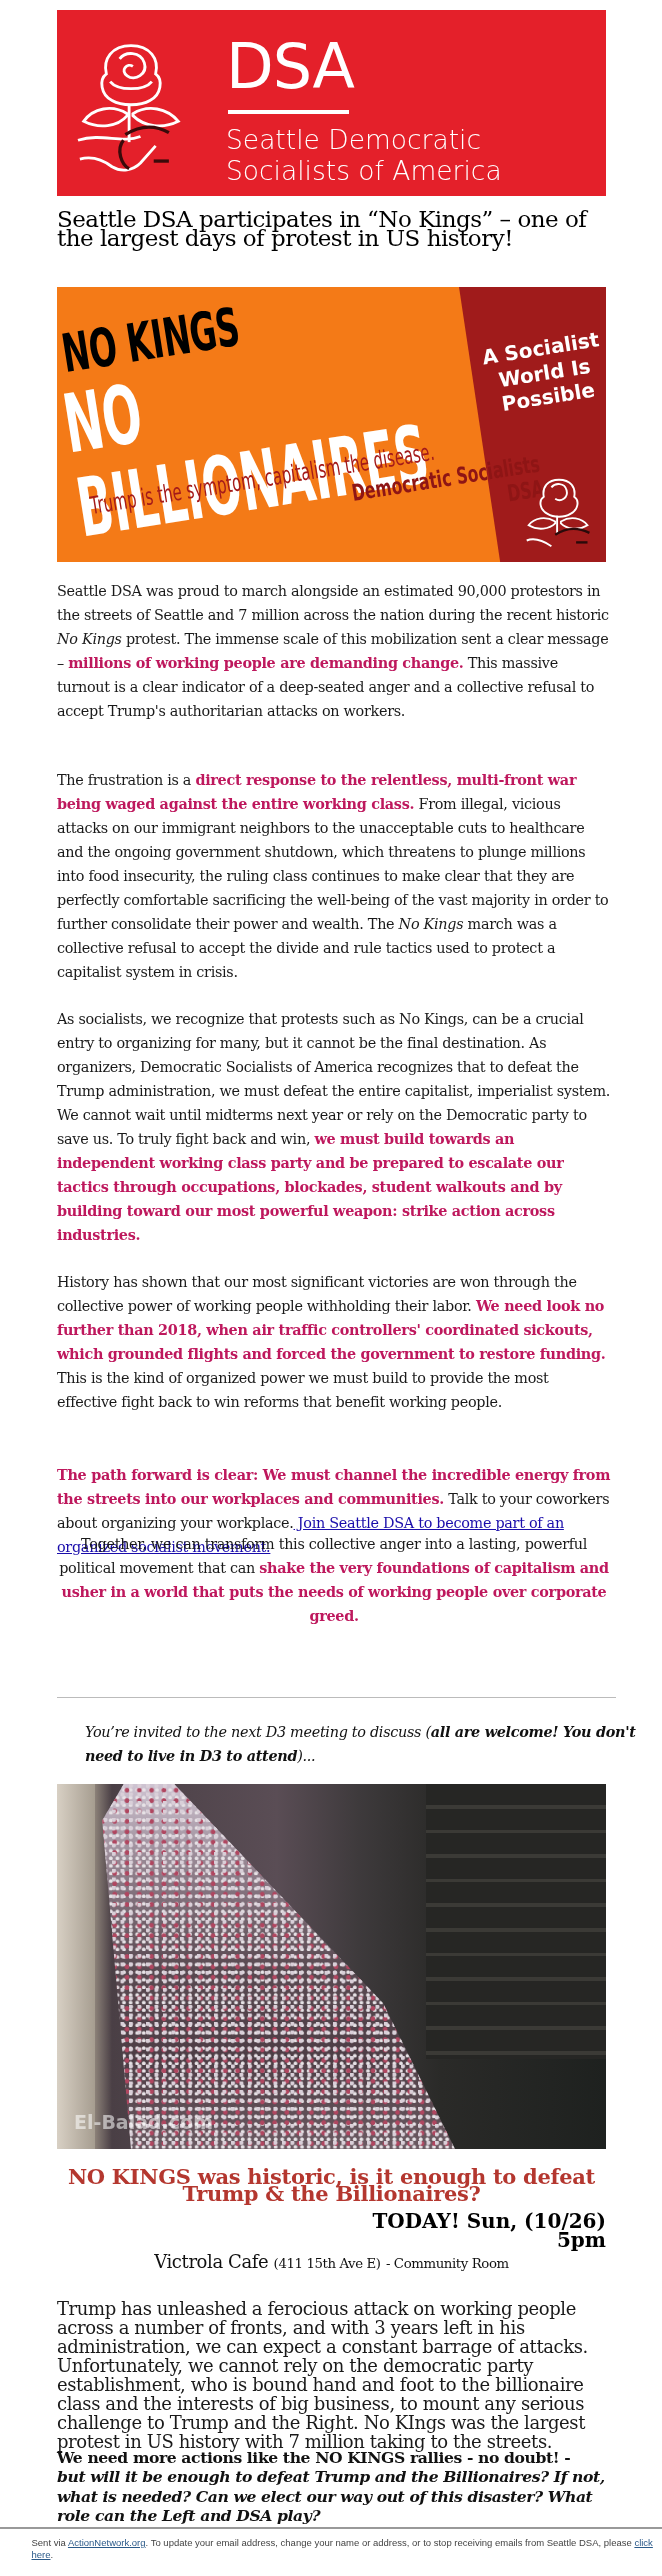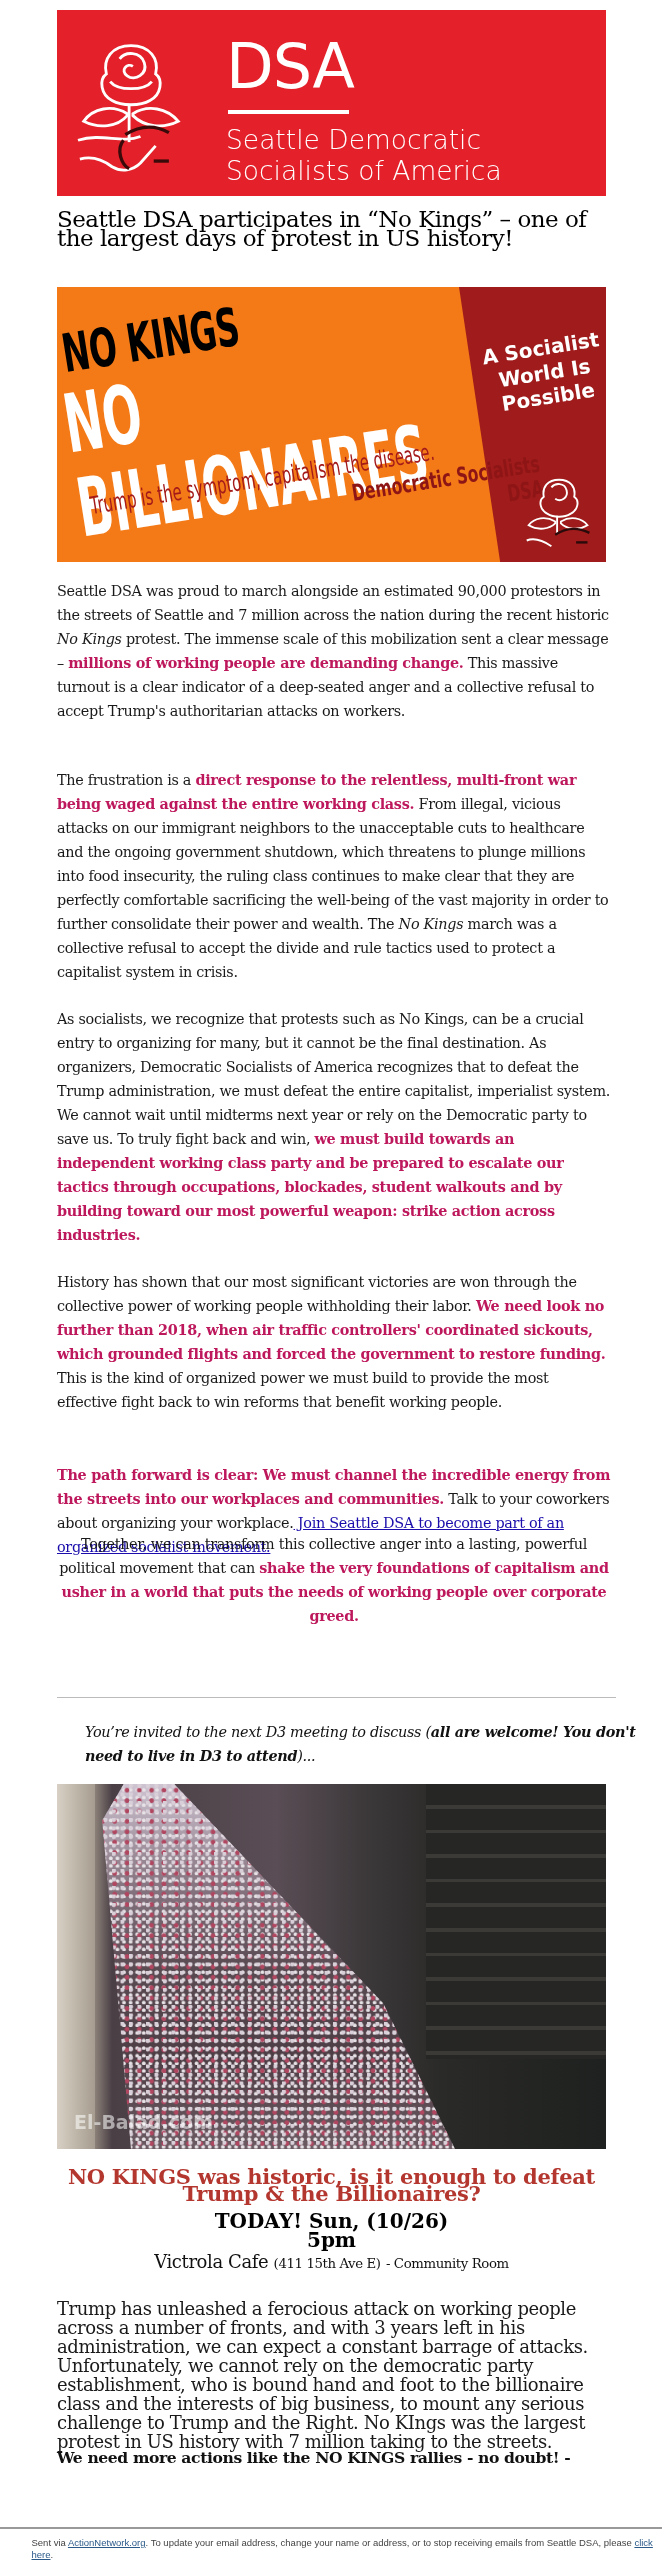--- a/index.html
+++ b/index.html
@@ -140,21 +140,21 @@
     position: absolute; left: 17px; top: 327px;
     font-family: "DejaVu Sans", sans-serif; font-weight: bold; font-size: 19px;
     color: rgba(255,255,255,0.55);
   }
   .event-title {
     position: absolute; left: 57px; top: 2168px; width: 549px; text-align: center;
     font-family: "DejaVu Serif", serif; font-weight: bold;
     font-size: 21px; line-height: 17px; color: #b4372f; letter-spacing: -0.3px;
   }
   .event-date {
-    position: absolute; left: 57px; top: 2212px; width: 549px; text-align: center;
+    position: absolute; left: 57px; top: 2212px; width: 549px; text-align: right;
     font-family: "DejaVu Serif", serif; font-weight: bold;
     font-size: 20px; line-height: 19px; color: #000;
   }
   .event-venue {
     position: absolute; left: 57px; top: 2251px; width: 549px; text-align: center;
     font-family: "DejaVu Serif", serif; font-size: 18px; color: #111; letter-spacing: -0.4px;
   }
   .event-venue small { font-size: 13.3px; }
   .body-tight {
     position: absolute; left: 57px; width: 559px;
@@ -261,18 +261,18 @@
 
 <h2 class="event-title">NO KINGS was historic, is it enough to defeat Trump &amp; the Billionaires?</h2>
 <div class="event-date">
   <div>TODAY!  Sun, (10/26)</div>
   <div>5pm</div>
 </div>
 <div class="event-venue"><span>Victrola Cafe</span> <small>(411 15th Ave E)</small> <small>- Community Room</small></div>
 
 <p class="body-tight" style="top:2299px;">Trump has unleashed a ferocious attack on working people across a number of fronts, and with 3 years left in his administration, we can expect a constant barrage of attacks.  Unfortunately, we cannot rely on the democratic party establishment, who is bound hand and foot to the billionaire class and the interests of big business, to mount any serious challenge to Trump and the Right. No KIngs was the largest protest in US history with 7 million taking to the streets.</p>
 
-<p class="closing"><span>We need more actions like the NO KINGS rallies - no doubt! -</span><br></p>
+<p class="closing"><span>We need more actions like the NO KINGS rallies - no doubt! -</span><br><i>but will it be enough to defeat Trump and the Billionaires? If not, what is needed? Can we elect our way out of this disaster? What role can the Left and DSA play?</i></p>
 
 <div class="footer-rule"></div>
 
 <div class="footer"><span>Sent via </span><a href="#">ActionNetwork.org</a><span>. To update your email address, change your name or address, or to stop receiving emails from Seattle DSA, please </span><a href="#">click here</a><span>.</span></div>
 
 
 </body></html>

